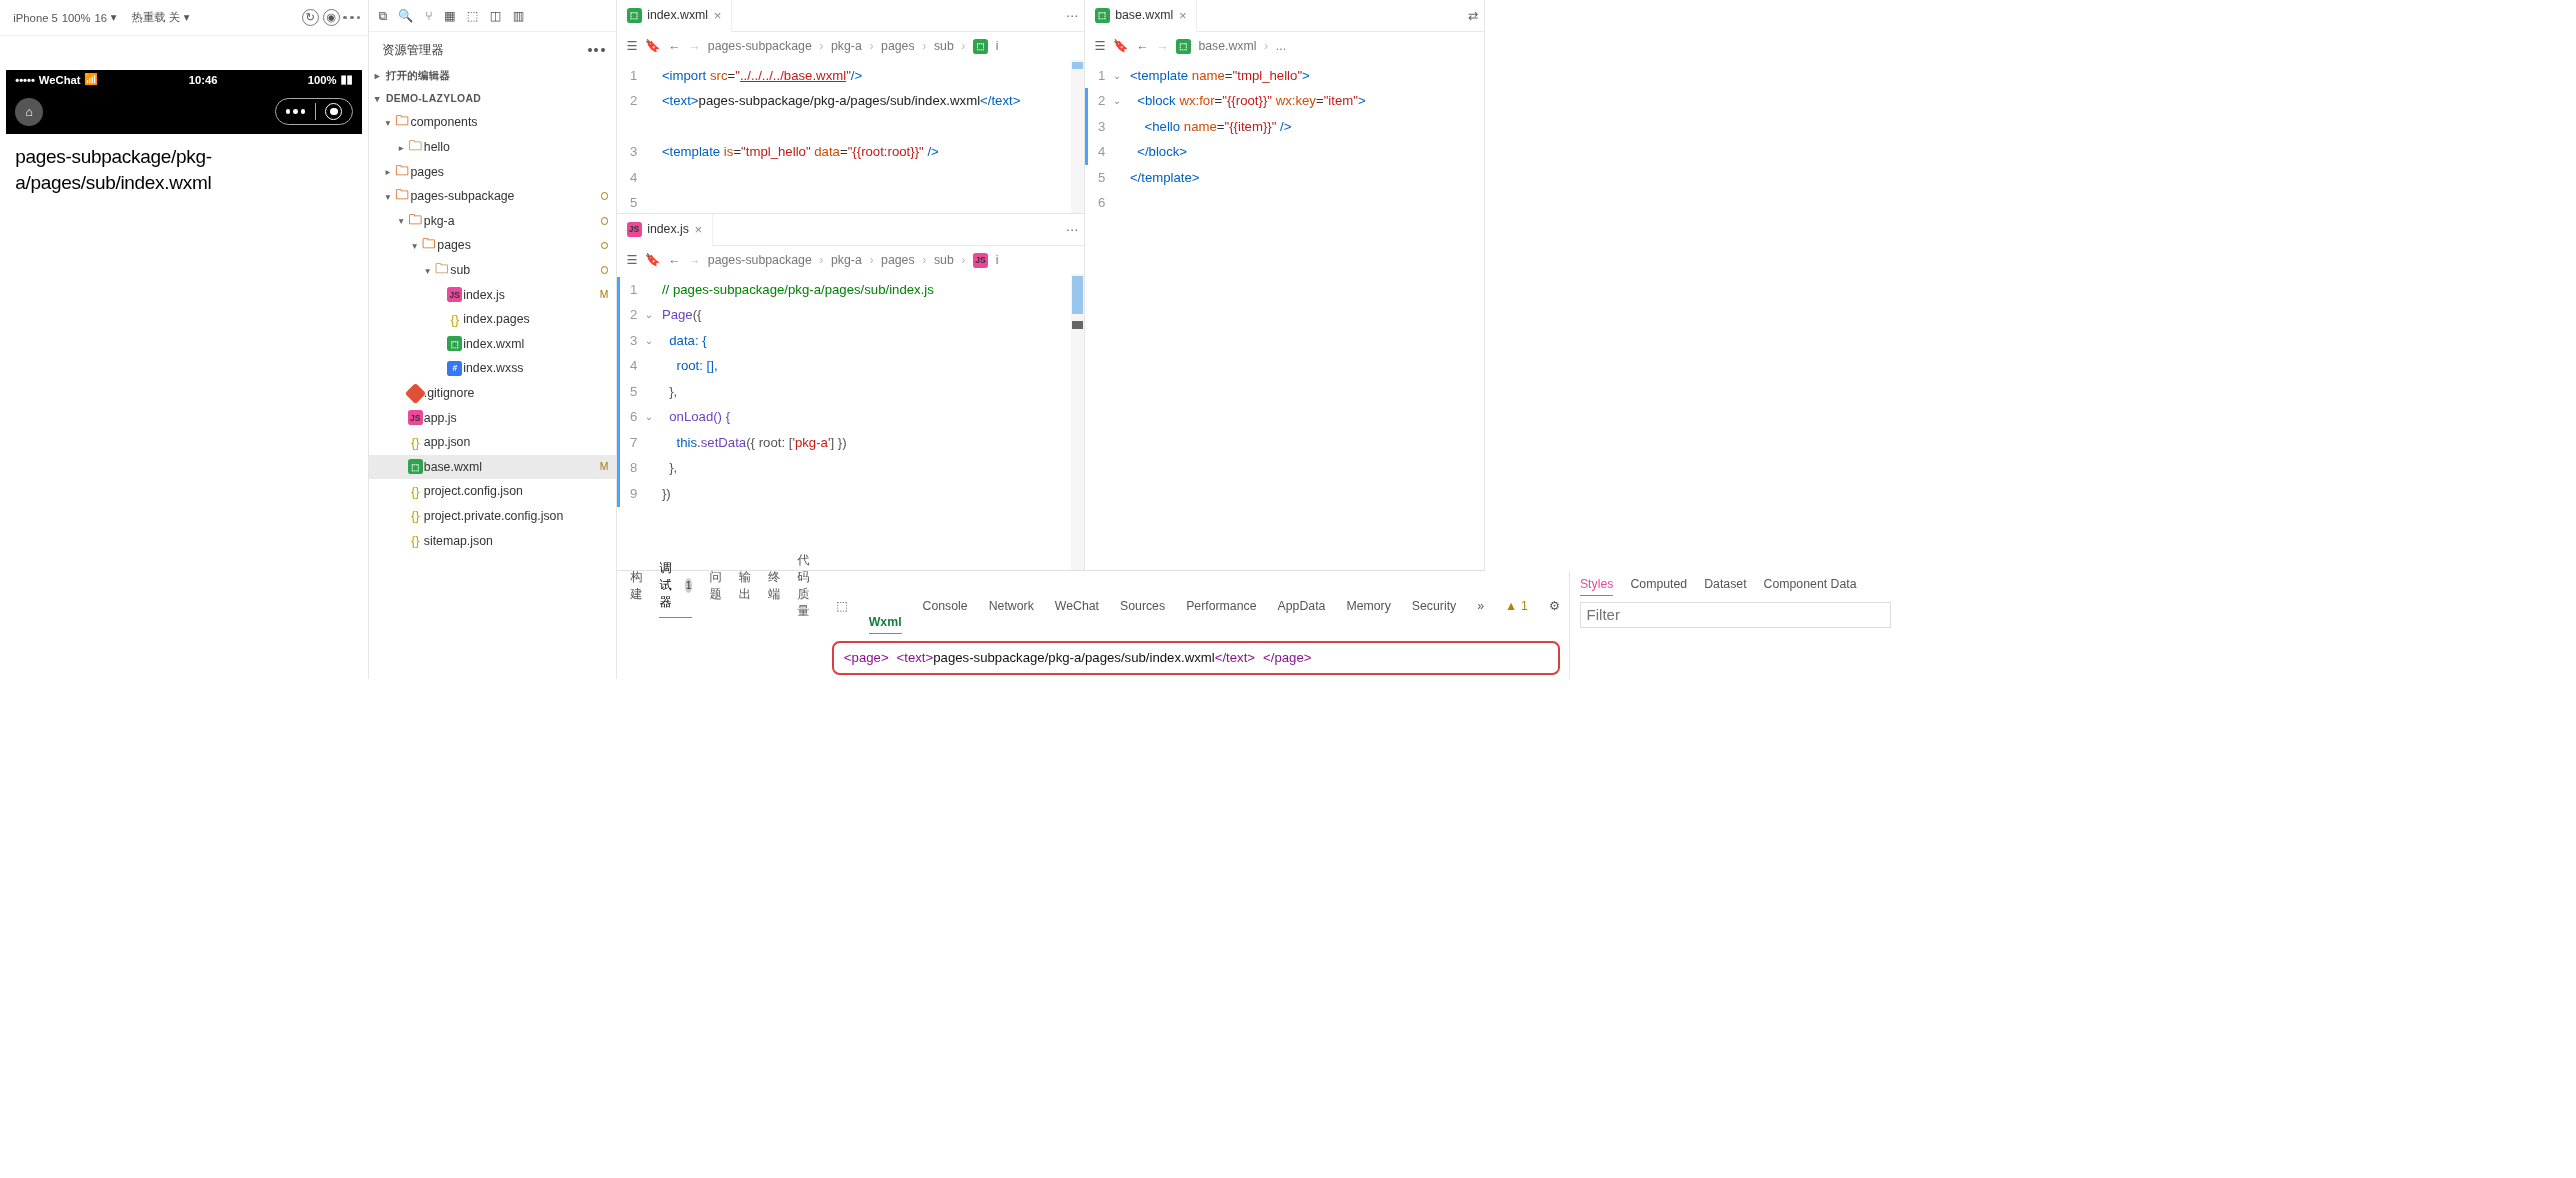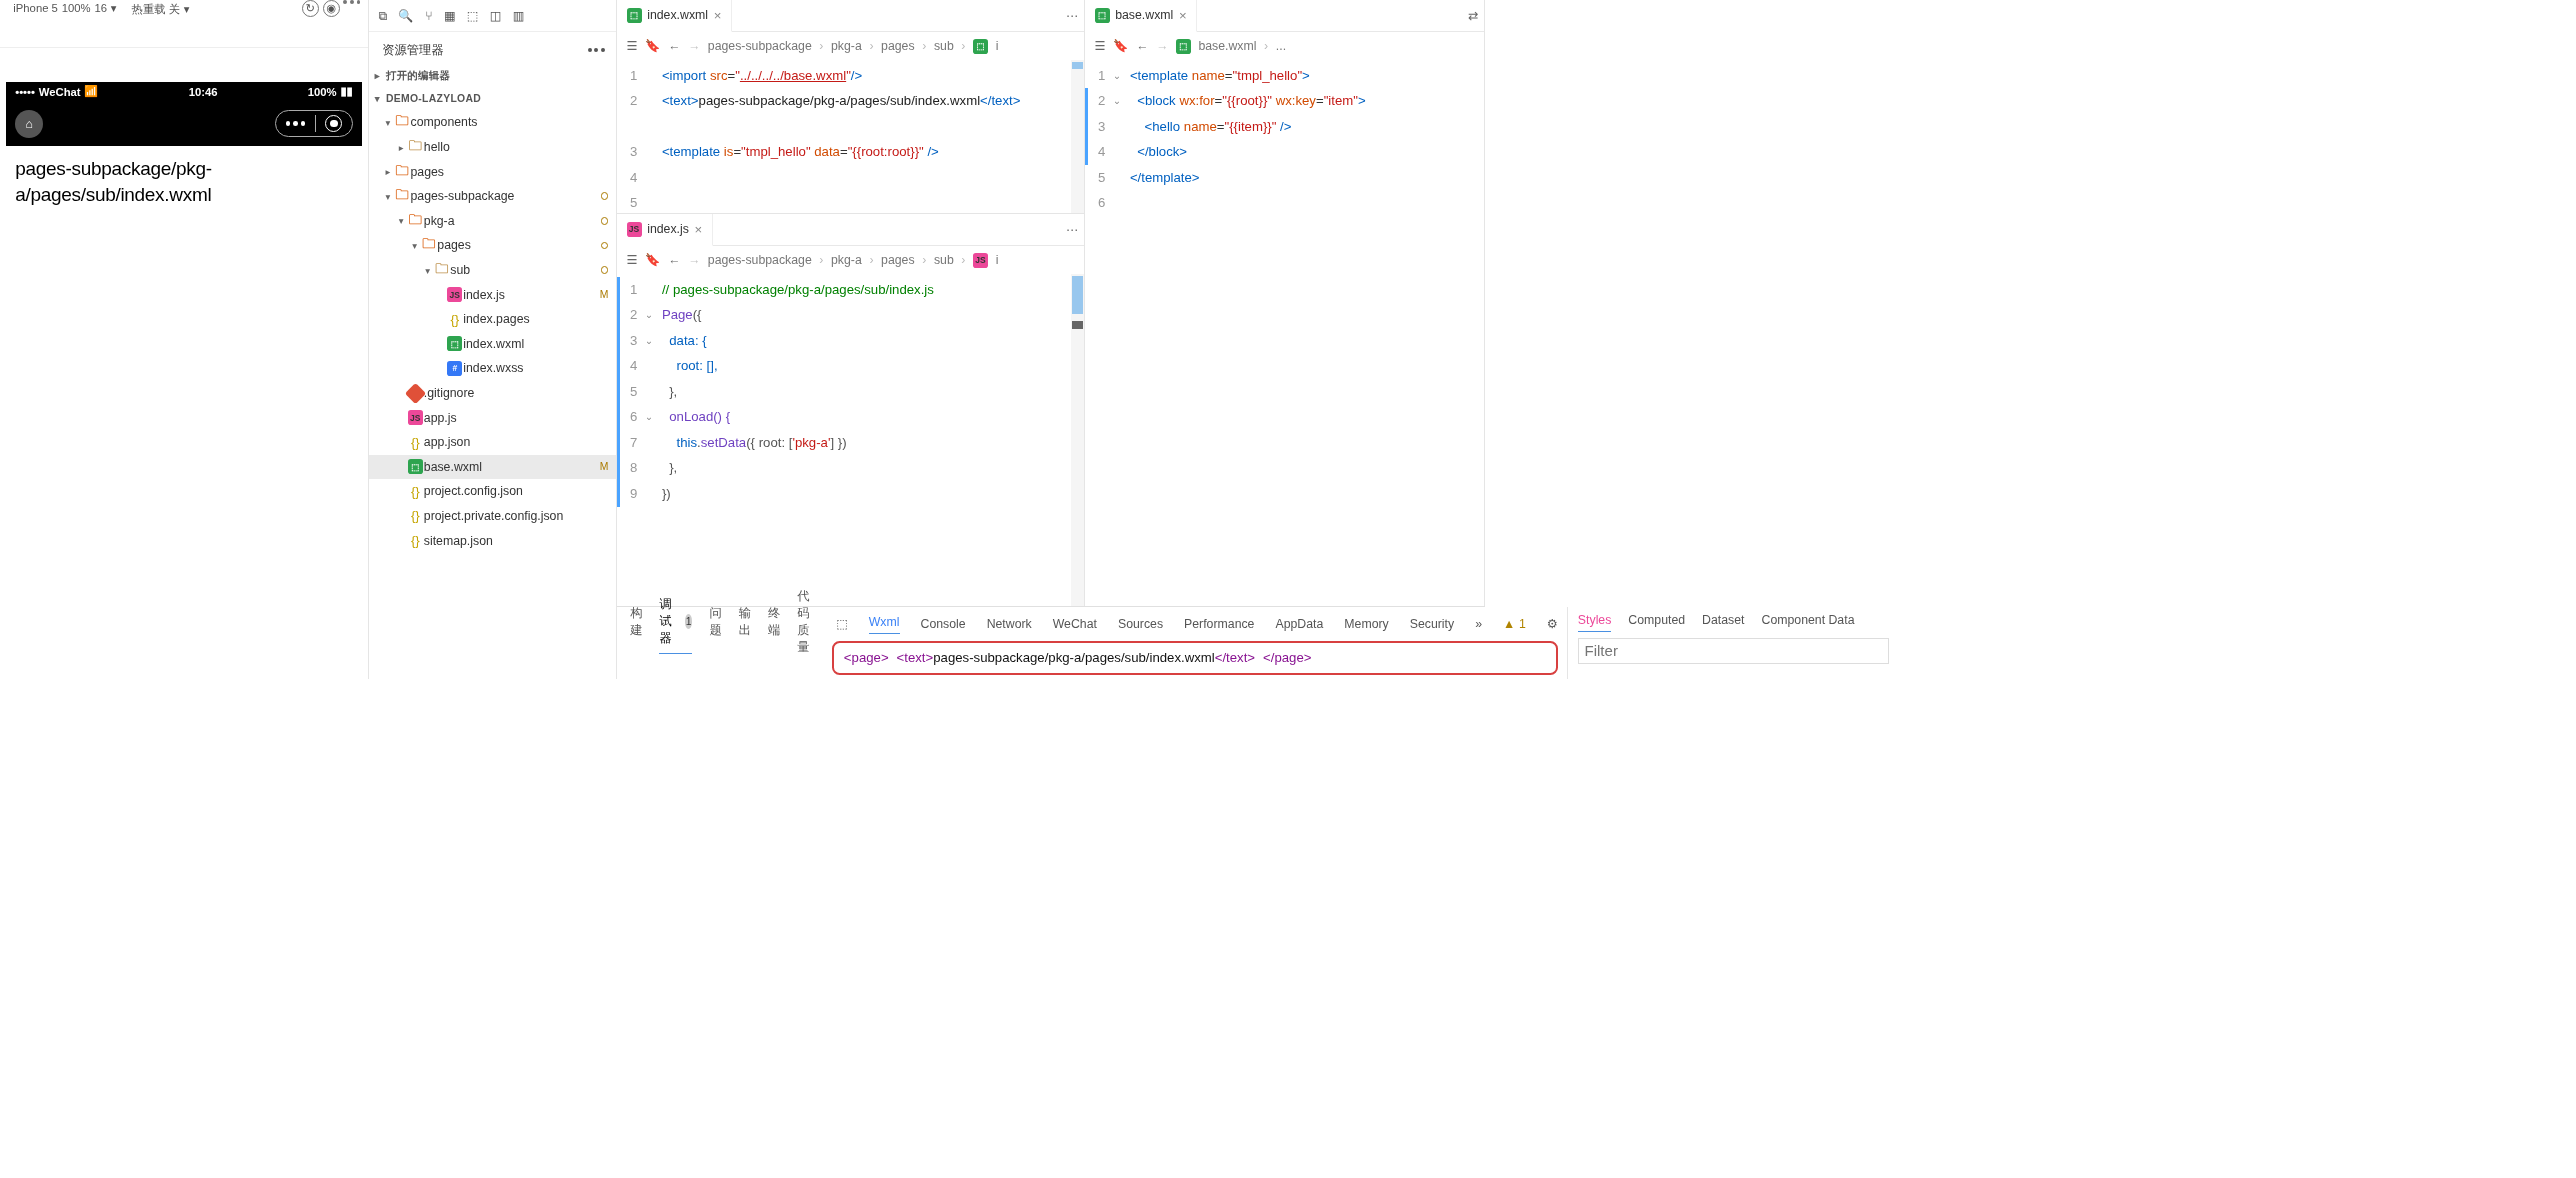--- a/index.html
+++ b/index.html
@@ -1,21 +1,21 @@
 <!DOCTYPE html>
 <html style="font-size:15px"><head>
 <meta charset="utf-8">
 <style>
 * { margin: 0; padding: 0; box-sizing: border-box; font-family: -apple-system, "Helvetica Neue", Arial, sans-serif; }
 body { font-size: 12.3px; color: #333; background: #fff; overflow: hidden; }
 .app { display: flex; height: 679px; width: 1485px; }
 
 
 .sim-col { width: 369px; display: flex; flex-direction: column; border-right: 0.9px solid #e5e5e5; }
-.sim-toolbar { height: 48px; display: flex; align-items: flex-start; padding: 0 7.6px; gap: 3.8px; border-bottom: 0.9px solid #eee; font-size: 11.3px; color: #555; }
+.sim-toolbar { height: 36px; display: flex; align-items: center; padding: 0 7.6px; gap: 3.8px; border-bottom: 0.9px solid #eee; font-size: 11.3px; color: #555; }
 .sim-toolbar .dd { padding: 1.9px 5.7px; display: flex; align-items: center; gap: 3.8px; cursor: pointer; }
 .sim-toolbar .ico { width: 17px; height: 17px; border: 1.4px solid #777; border-radius: 50%; display: flex; align-items: center; justify-content: center; position: relative; cursor: pointer; }
 .sim-toolbar .dots { display: flex; gap: 2.8px; cursor: pointer; }
 .sim-toolbar .dots span { width: 3.8px; height: 3.8px; background: #777; border-radius: 50%; }
 .sim-device { margin: 34px 5.7px 0 5.7px; background: #fff; }
 .sim-status { background: #000; color: #fff; height: 19px; display: flex; align-items: center; padding: 0 9.5px; font-size: 11.3px; font-weight: 600; }
 .sim-status .left, .sim-status .right { display: flex; align-items: center; gap: 3.8px; }
 .sim-status .mid { flex: 1; text-align: center; }
 .sim-nav { background: #000; color: #fff; height: 45px; display: flex; align-items: center; padding: 0 9.5px; }
 .home-btn { width: 28px; height: 28px; border-radius: 50%; background: #555; display: flex; align-items: center; justify-content: center; color: #fff; }
@@ -78,21 +78,21 @@
 
 
 .panel { border-top: 0.9px solid #e0e0e0; display: flex; flex-direction: row; }
 .panel-tabs { height: 30px; display: flex; align-items: center; gap: 17px; padding: 0 13.2px; font-size: 12.3px; color: #555; }
 .panel-tabs .pt { display: flex; align-items: center; gap: 5.7px; cursor: pointer; }
 .panel-tabs .pt.active { color: #000; border-bottom: 1.4px solid #4a90e2; padding-bottom: 5.7px; margin-bottom: -5.7px; }
 .badge-circ { background: #ccc; color: #333; border-radius: 50%; width: 15px; height: 15px; display: flex; align-items: center; justify-content: center; font-size: 10.4px; }
 .devtools { display: flex; border-top: 0; }
 .dt-left { flex: 1; padding: 3.8px 9.5px; }
 .dt-tabs { display: flex; align-items: center; gap: 21px; font-size: 12.3px; color: #555; padding: 3.8px 0 7.6px 3.8px; }
-.dt-tabs .dtt.active { color: #3b82f6; font-weight: 400; border-bottom: 1.9px solid #4a90e2; padding-bottom: 3.8px; }
+.dt-tabs .dtt.active { color: #15803d; font-weight: 700; border-bottom: 1.9px solid #4a90e2; padding-bottom: 3.8px; margin-top: 36px; }
 .dt-tabs .warn { margin-left: auto; color: #b08400; display: flex; align-items: center; gap: 3.8px; }
 .dom-box { border: 2.8px solid #d84040; border-radius: 7.6px; padding: 5.7px 9.5px; font-family: Menlo, Consolas, monospace; font-size: 13.2px; line-height: 1.4; }
 .dom-box .t { color: #881391; }
 .dom-box .tx { color: #111; }
 .dt-right { width: 331px; border-left: 0.9px solid #e5e5e5; padding: 5.7px 9.5px; font-size: 12.3px; color: #555; }
 .dt-right .rtabs { display: flex; gap: 17px; margin-bottom: 5.7px; }
 .dt-right .rtabs .rt.active { color: #ec4899; border-bottom: 1.9px solid #4a90e2; padding-bottom: 3.8px; }
 .dt-right input { width: 100%; border: 0.9px solid #ddd; padding: 3.8px 5.7px; font-size: 15px; }
 
 .ficon { width: 15px; height: 15px; border-radius: 2.8px; display: flex; align-items: center; justify-content: center; font-size: 8.5px; font-weight: 700; color: #fff; }

